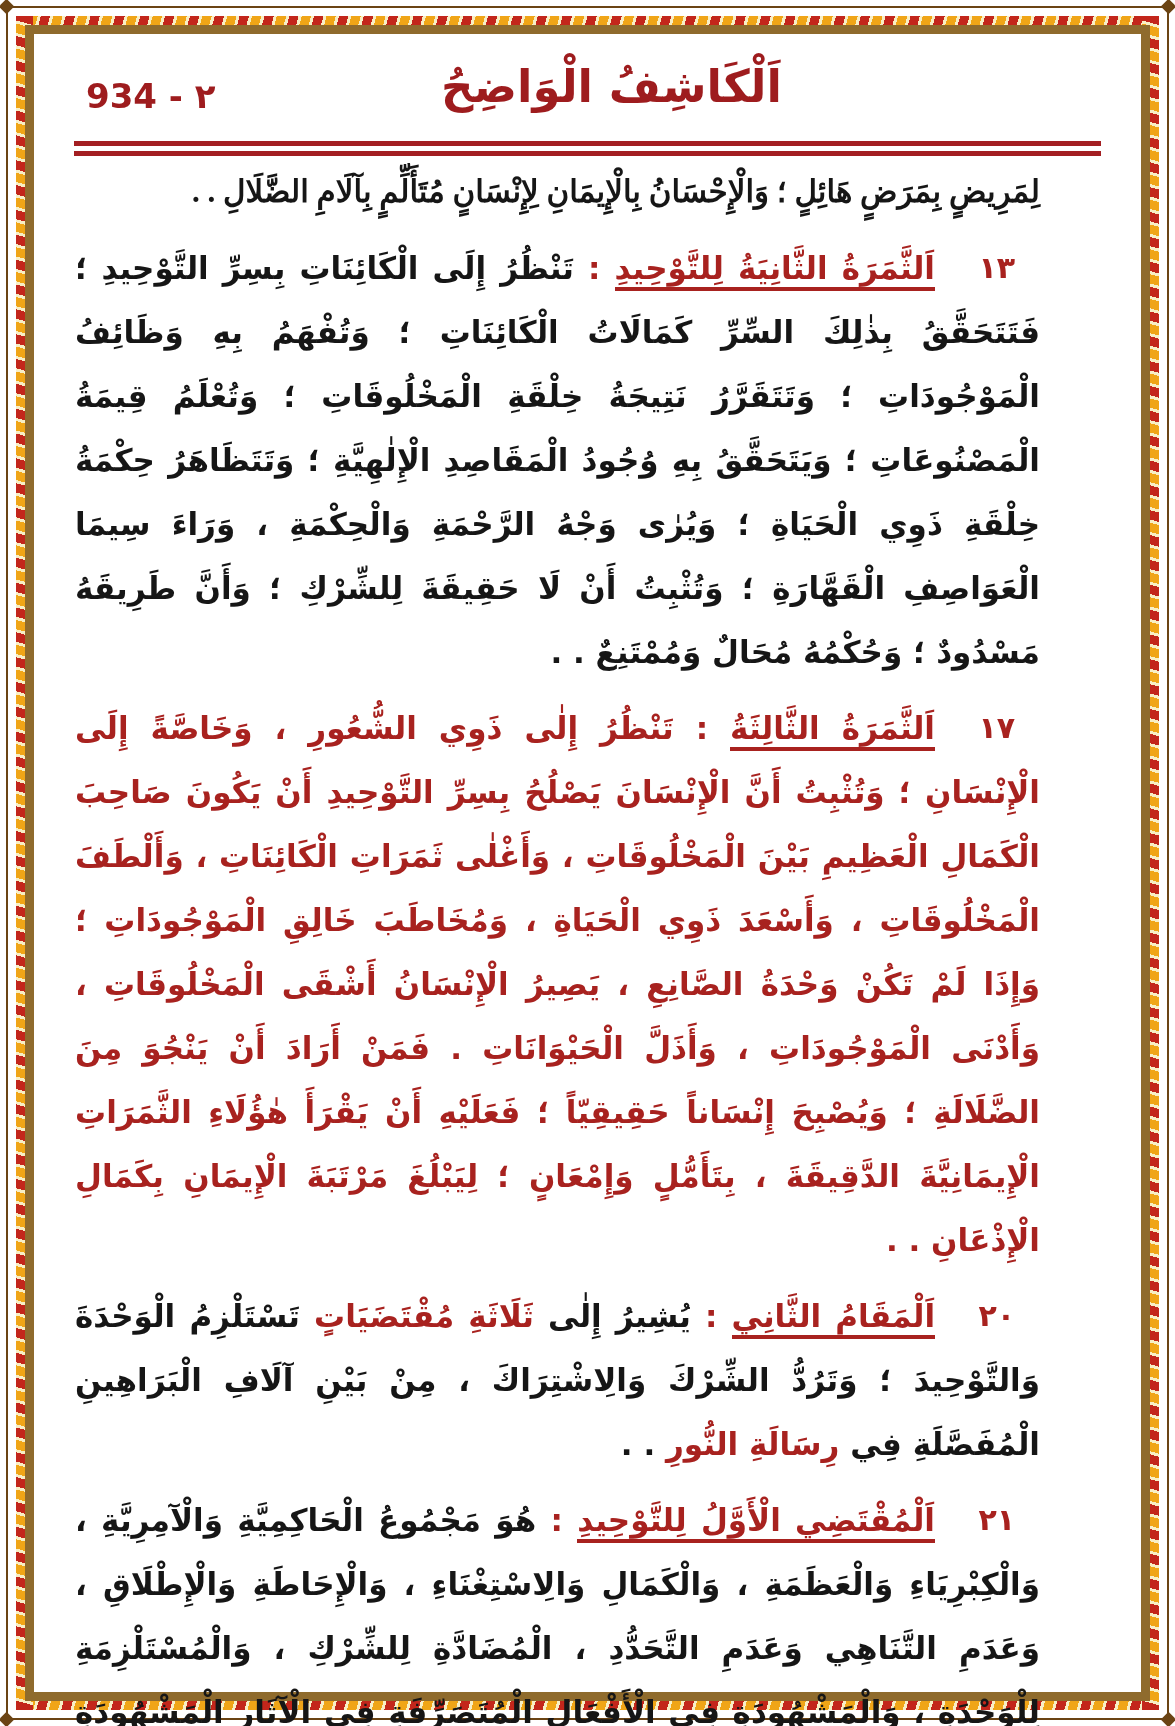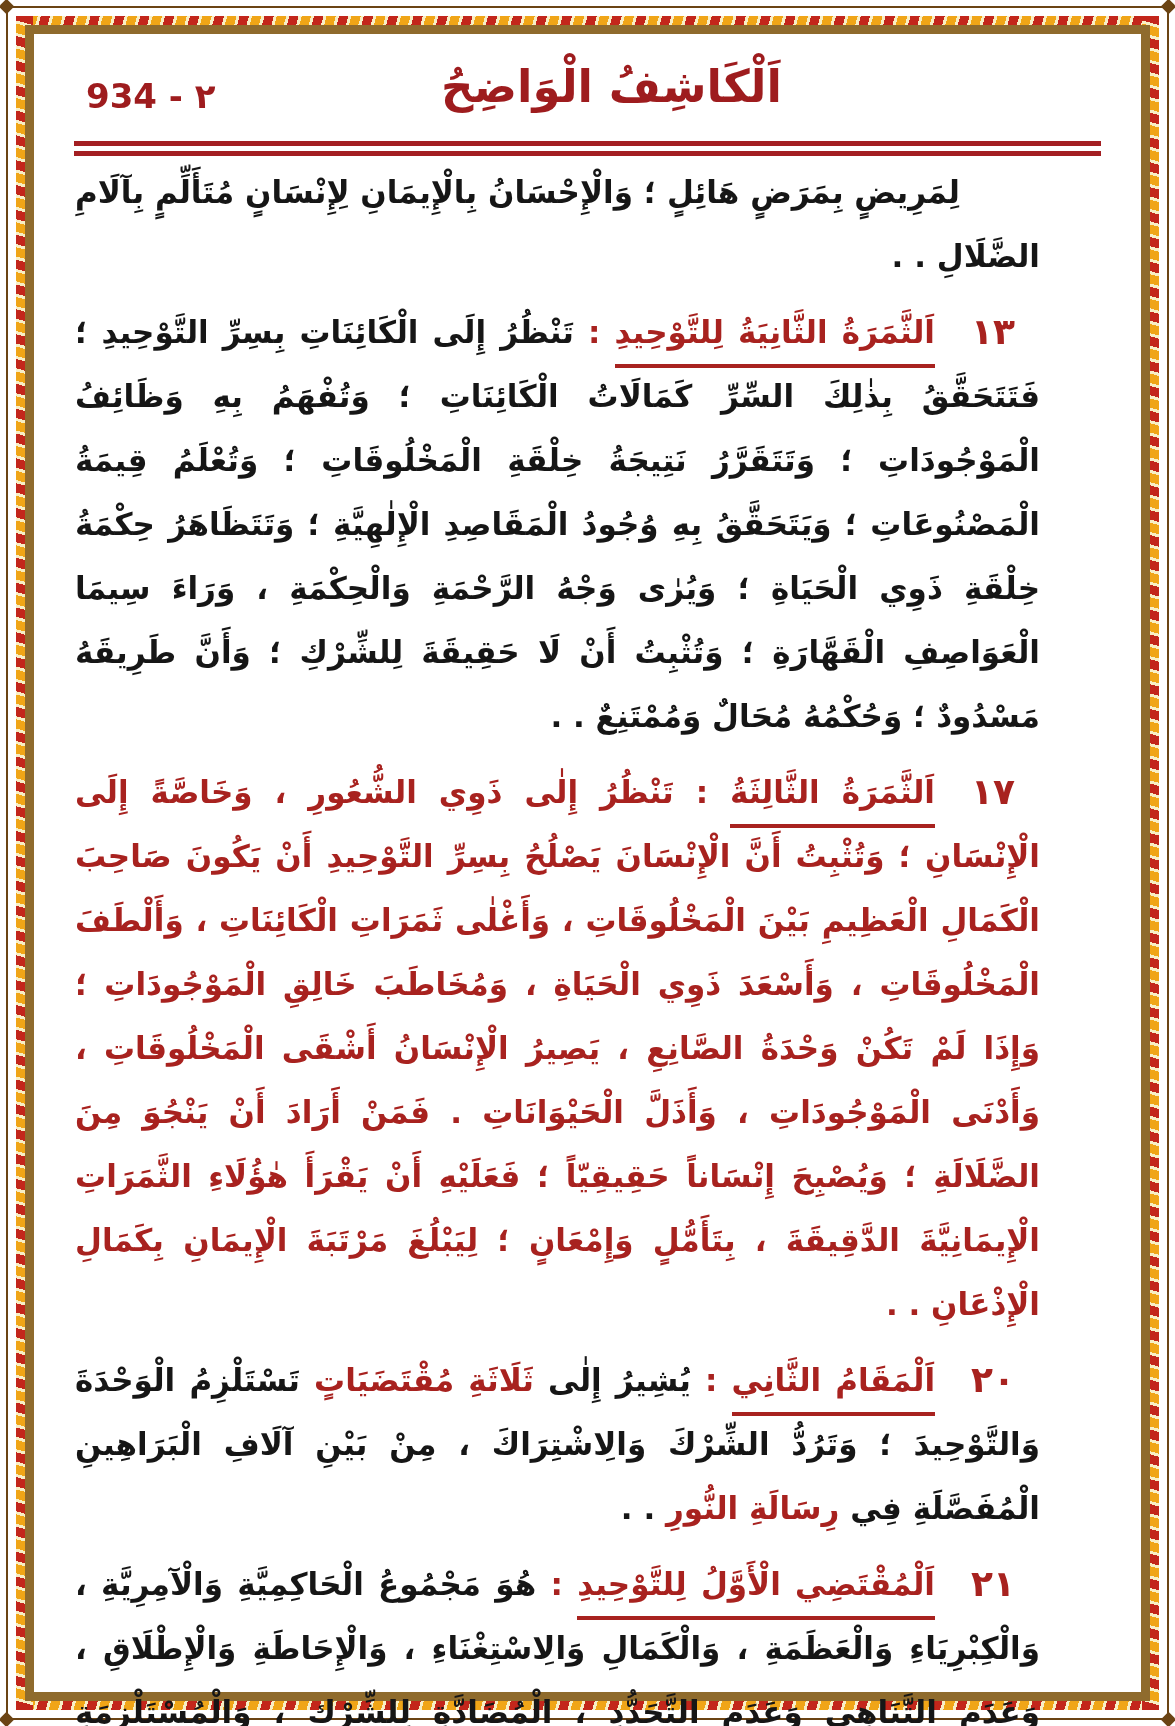--- a/index.html
+++ b/index.html
@@ -62,27 +62,27 @@
     border-top:5px solid #a31f22;border-bottom:5px solid #a31f22;
     box-sizing:border-box;
   }
 
   
   .content{
     position:absolute;top:160px;left:75px;width:965px;
     direction:rtl;text-align:justify;text-align-last:right;
     font-size:31px;line-height:64px;font-weight:700;color:var(--ink);
   }
-  .intro-line{margin:0 0 12px;text-align:left;}
+  .intro-line{margin:0 0 12px;text-align:left;font-family:Liberation Serif, serif;}
   .para{position:relative;margin:0 0 12px;text-indent:105px;}
   .para-num{
     position:absolute;right:25px;top:0;text-indent:0;
-    font-size:36px;color:var(--red);line-height:64px;
+    font-size:30px;color:var(--red);line-height:64px;
   }
-  .sg-heading{color:var(--red);border-bottom:4px solid var(--red);padding-bottom:14px;}
+  .sg-heading{color:var(--red);border-bottom:4px solid var(--red);padding-bottom:1px;}
   .sg-red{color:var(--red);}
   .sg-black{color:var(--ink);}
 </style>
 </head>
 <body>
 
 <div class="frame-outer">
   <div class="band h top"></div>
   <div class="band h bottom"></div>
   <div class="band v left"></div>

